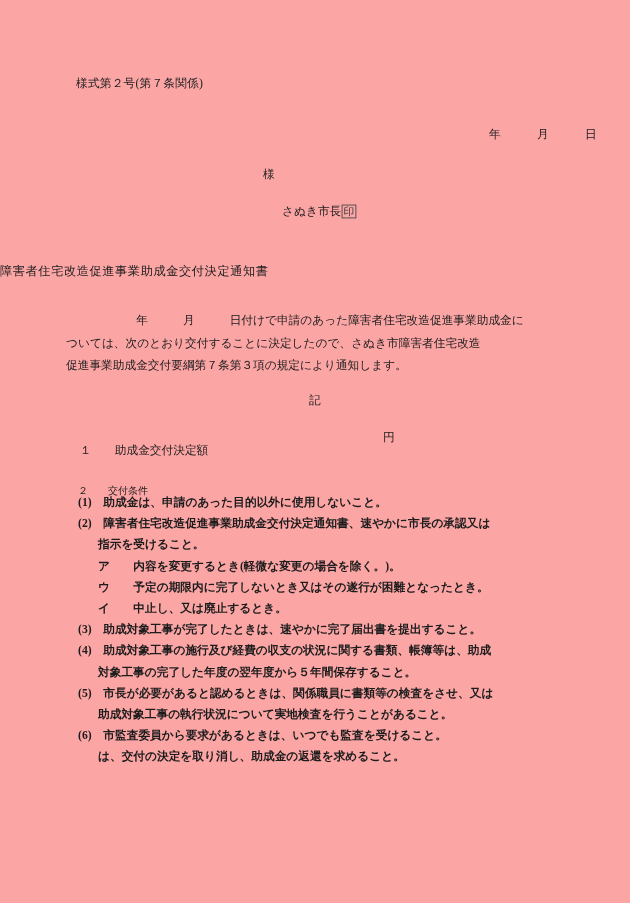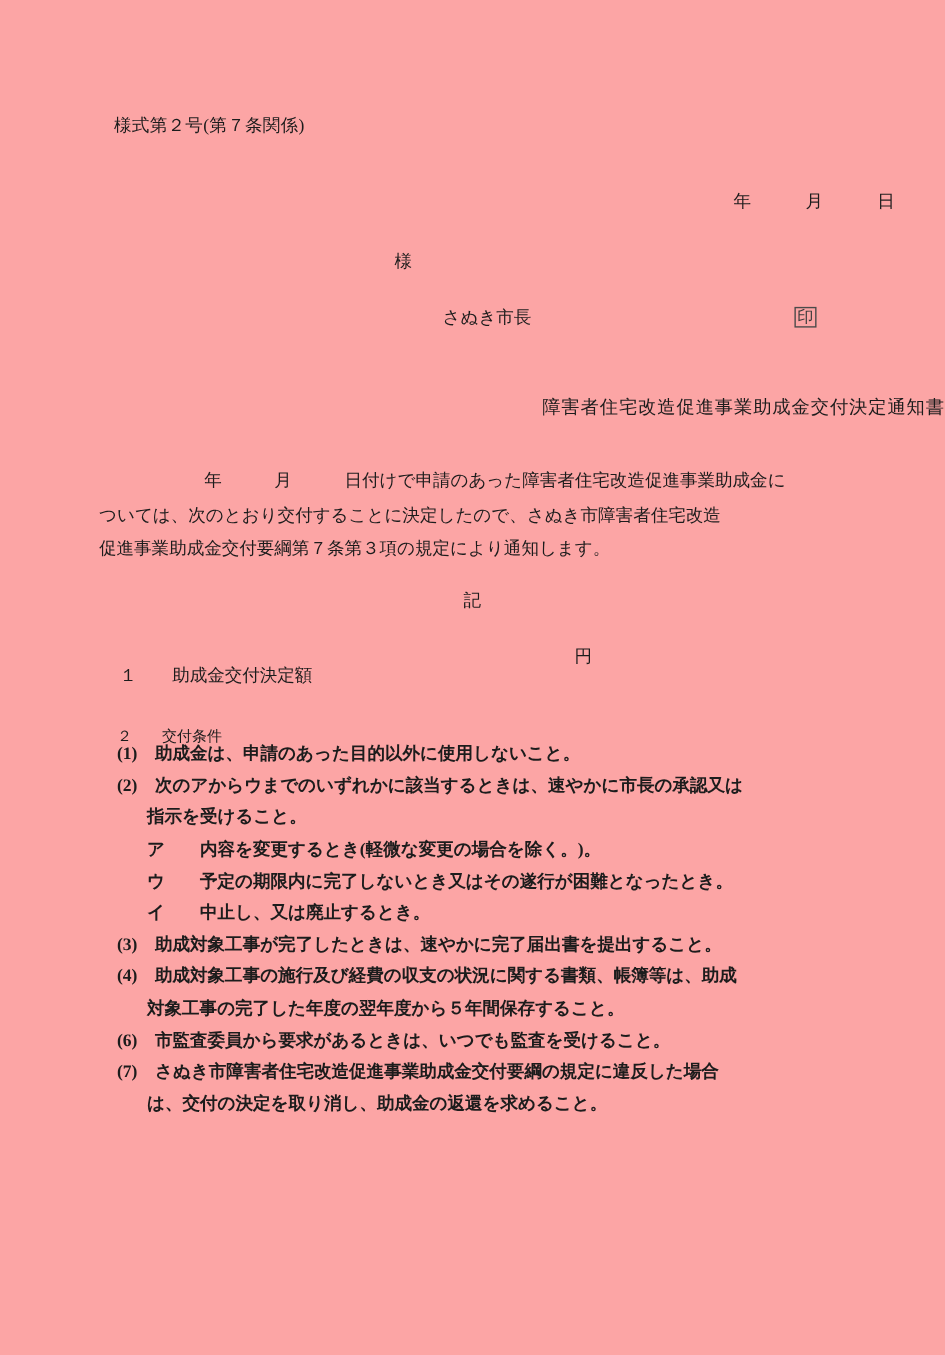--- a/index.html
+++ b/index.html
@@ -46,46 +46,46 @@
     margin-left: 37px;
   }
 
   .addressee {
     left: 263px;
     top: 165px;
   }
 
   .issuer-row {
     position: absolute;
-    left: 295px;
+    left: 282px;
     top: 202px;
     width: 250px;
     display: flex;
     align-items: center;
-    justify-content: space-between;
+    justify-content: flex-start;
     font-size: 11.7px;
     line-height: 19px;
     white-space: pre;
   }
   .seal {
     display: inline-block;
     font-size: 11.7px;
     line-height: 1;
     border: 1px solid #4a4a4a;
     padding: 1px 1px 0 1px;
     transform: scale(0.92);
     color: #3a3a3a;
   }
 
   .doc-title {
     position: absolute;
     left: 0;
     top: 263px;
     width: 630px;
-    text-align: right;
+    text-align: left;
     font-size: 12.2px;
     letter-spacing: 0.6px;
     white-space: pre;
   }
 
   
   .body-para {
     position: absolute;
     left: 66px;
     top: 310px;
@@ -195,41 +195,44 @@
     <span>２</span><span>　　</span><span>交付条件</span>
   </div>
 
   <div class="sub-list">
 
     <div class="sub-item">
       <span class="sl"><span>(1)</span><span>　</span><span>助成金は、申請のあった目的以外に使用しないこと。</span></span>
     </div>
 
     <div class="sub-item">
-      <span class="sl"><span>(2)</span><span>　</span><span>次のアからウまでのいずれかに該当するときは、速やかに市長の承認又は</span></span>
+      <span class="sl"><span>(2)</span><span>　</span><span>障害者住宅改造促進事業助成金交付決定通知書、速やかに市長の承認又は</span></span>
       <span class="sl cont">指示を受けること。</span>
       <span class="sub-sub"><span>ア</span><span>　　</span><span>内容を変更するとき(軽微な変更の場合を除く。)。</span></span>
       <span class="sub-sub"><span>ウ</span><span>　　</span><span>予定の期限内に完了しないとき又はその遂行が困難となったとき。</span></span>
       <span class="sub-sub"><span>イ</span><span>　　</span><span>中止し、又は廃止するとき。</span></span>
     </div>
 
     <div class="sub-item">
       <span class="sl"><span>(3)</span><span>　</span><span>助成対象工事が完了したときは、速やかに完了届出書を提出すること。</span></span>
     </div>
 
     <div class="sub-item">
       <span class="sl"><span>(4)</span><span>　</span><span>助成対象工事の施行及び経費の収支の状況に関する書類、帳簿等は、助成</span></span>
       <span class="sl cont">対象工事の完了した年度の翌年度から５年間保存すること。</span>
     </div>
 
+    <div class="sub-item">
+      <span class="sl"><span>(5)</span><span>　</span><span>市長が必要があると認めるときは、関係職員に書類等の検査をさせ、又は</span></span>
+      <span class="sl cont">助成対象工事の執行状況について実地検査を行うことがあること。</span>
+    </div>
 
     <div class="sub-item">
       <span class="sl"><span>(6)</span><span>　</span><span>市監査委員から要求があるときは、いつでも監査を受けること。</span></span>
     </div>
 
     <div class="sub-item">
-      <span class="sl"><span>(7)</span><span>　</span><span>さぬき市障害者住宅改造促進事業助成金交付要綱の規定に違反した場合</span></span>
       <span class="sl cont">は、交付の決定を取り消し、助成金の返還を求めること。</span>
     </div>
 
   </div>
 
 </div>
 
 </body></html>

